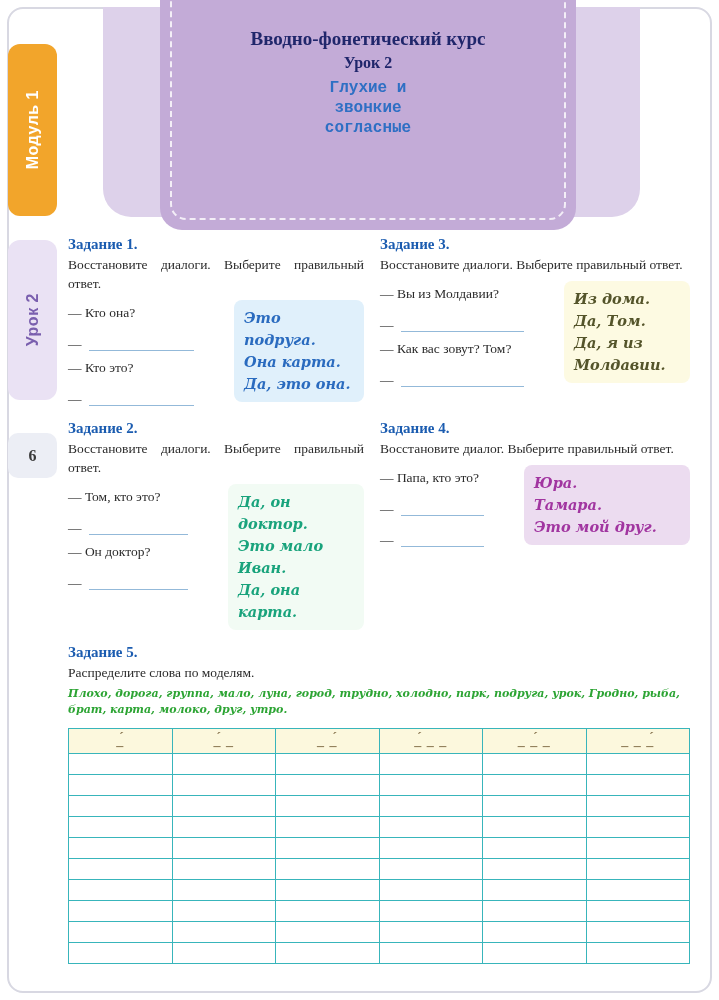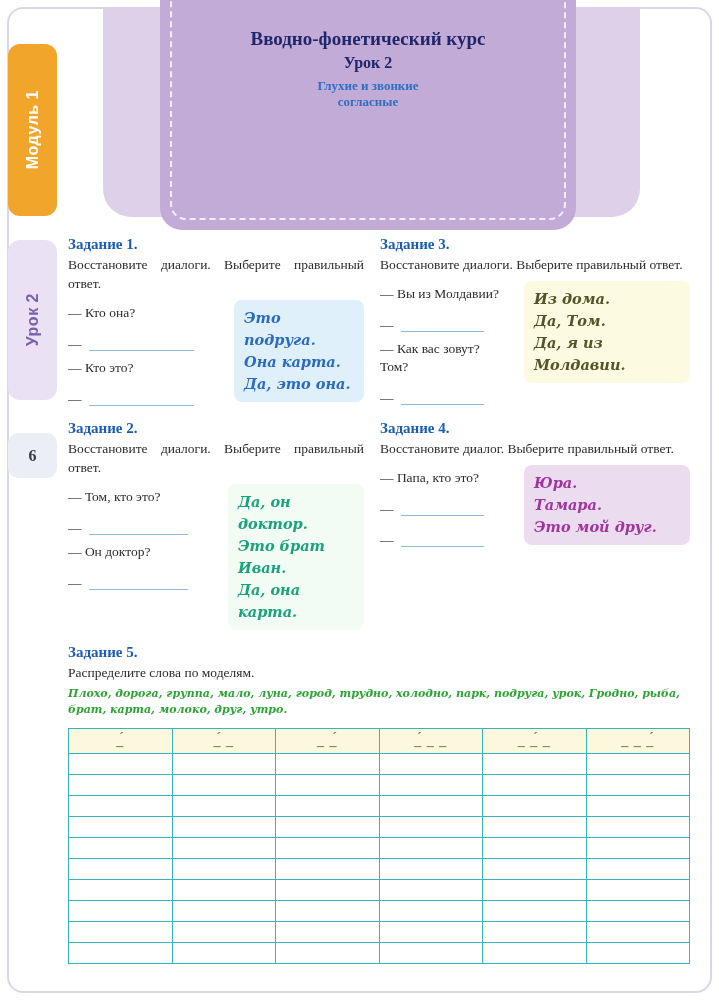--- a/index.html
+++ b/index.html
@@ -29,22 +29,22 @@
     border-radius: 0 0 22px 22px; overflow: hidden; z-index: 2;
   }
   .header-dashed {
     position: absolute; left: 10px; right: 10px; top: -16px; bottom: 10px;
     border: 2px dashed rgba(255,255,255,0.8);
     border-radius: 16px;
     padding-top: 42px; text-align: center;
   }
   .course-title { font-size: 19px; font-weight: bold; color: var(--course-title-text, #20266b); }
   .lesson-no   { font-size: 16px; font-weight: bold; color: var(--course-title-text, #20266b); margin-top: 4px; }
-  .lesson-sub  { font-size: 13px; font-weight: bold; color: var(--lesson-subtitle-text, #2e6fc4);
-                 margin: 6px auto 0; max-width: 150px; line-height: 1.25; }
+  .lesson-sub  { font-size: 16px; font-weight: bold; color: var(--lesson-subtitle-text, #2e6fc4);
+                 margin: 6px auto 0; max-width: 150px; line-height: 1.25; font-family: Liberation Mono, monospace; }
   
   .side-tab {
     position: absolute; left: 8px; width: 49px;
     display: flex; align-items: center; justify-content: center;
     border-radius: 12px; z-index: 3;
   }
   .module-tab { top: 44px; height: 172px; background: var(--module-tab-bg, #f2a52b); color: var(--module-tab-text, #fff); }
   .lesson-tab { top: 240px; height: 160px; background: var(--lesson-tab-bg, #eae2f4); color: var(--lesson-tab-text, #7a5fae); }
   .vtext {
     writing-mode: vertical-rl; transform: rotate(180deg);
@@ -66,21 +66,21 @@
   .dialogue { flex: 1; min-width: 0; }
   .d-line { font-size: 13.5px; line-height: 18px; margin-top: 6px; }
   .d-blank { display: flex; align-items: flex-end; margin-top: 13px; font-size: 13.5px; line-height: 18px; }
   .d-blank .rule { flex: 1; margin: 0 16px 2px 7px; border-bottom: 1.3px solid #93b9d9; }
   .answer-box {
     border-radius: 8px; padding: 7px 10px; align-self: flex-start; margin-top: 2px;
     font-style: italic; font-weight: bold; font-size: 14.5px; line-height: 22px;
     font-family: "DejaVu Serif", serif;
   }
   .box-blue   { width: 130px; background: var(--answer-blue-bg, #e0f0fb);   color: var(--answer-blue-text, #2a6bbf); }
-  .box-yellow { width: 166px; background: var(--answer-yellow-bg, #fdfae2); color: var(--answer-yellow-text, #54542a); }
+  .box-yellow { width: 126px; background: var(--answer-yellow-bg, #fdfae2); color: var(--answer-yellow-text, #54542a); }
   .box-green  { width: 136px; background: var(--answer-green-bg, #f2fbf4);  color: var(--answer-green-text, #19a37c); }
   .box-purple { width: 166px; background: var(--answer-purple-bg, #ecdcf0); color: var(--answer-purple-text, #a135a0); }
   
   .task5 { margin-top: 14px; }
   .task5 .task-instruction { text-align: left; margin-bottom: 4px; }
   .words {
     font-size: 11px; font-weight: bold; font-style: italic;
     color: var(--words-text, #2ca433); line-height: 1.45;
     font-family: "DejaVu Serif", serif;
   }
@@ -181,21 +181,21 @@
             <span class="rule"></span>
           </div>
           <div class="d-line">— Он доктор?</div>
           <div class="d-blank">
             <span>—</span>
             <span class="rule"></span>
           </div>
         </div>
         <div class="answer-box box-green">
           <div>Да, он доктор.</div>
-          <div>Это брат Иван.</div>
+          <div>Это мало Иван.</div>
           <div>Да, она карта.</div>
         </div>
       </div>
     </section>
 
     <section class="task">
       <h3 class="task-title">Задание 4.</h3>
       <p class="task-instruction">Восстановите диалог. Выберите правильный ответ.</p>
       <div class="dialogue-wrap">
         <div class="dialogue">

